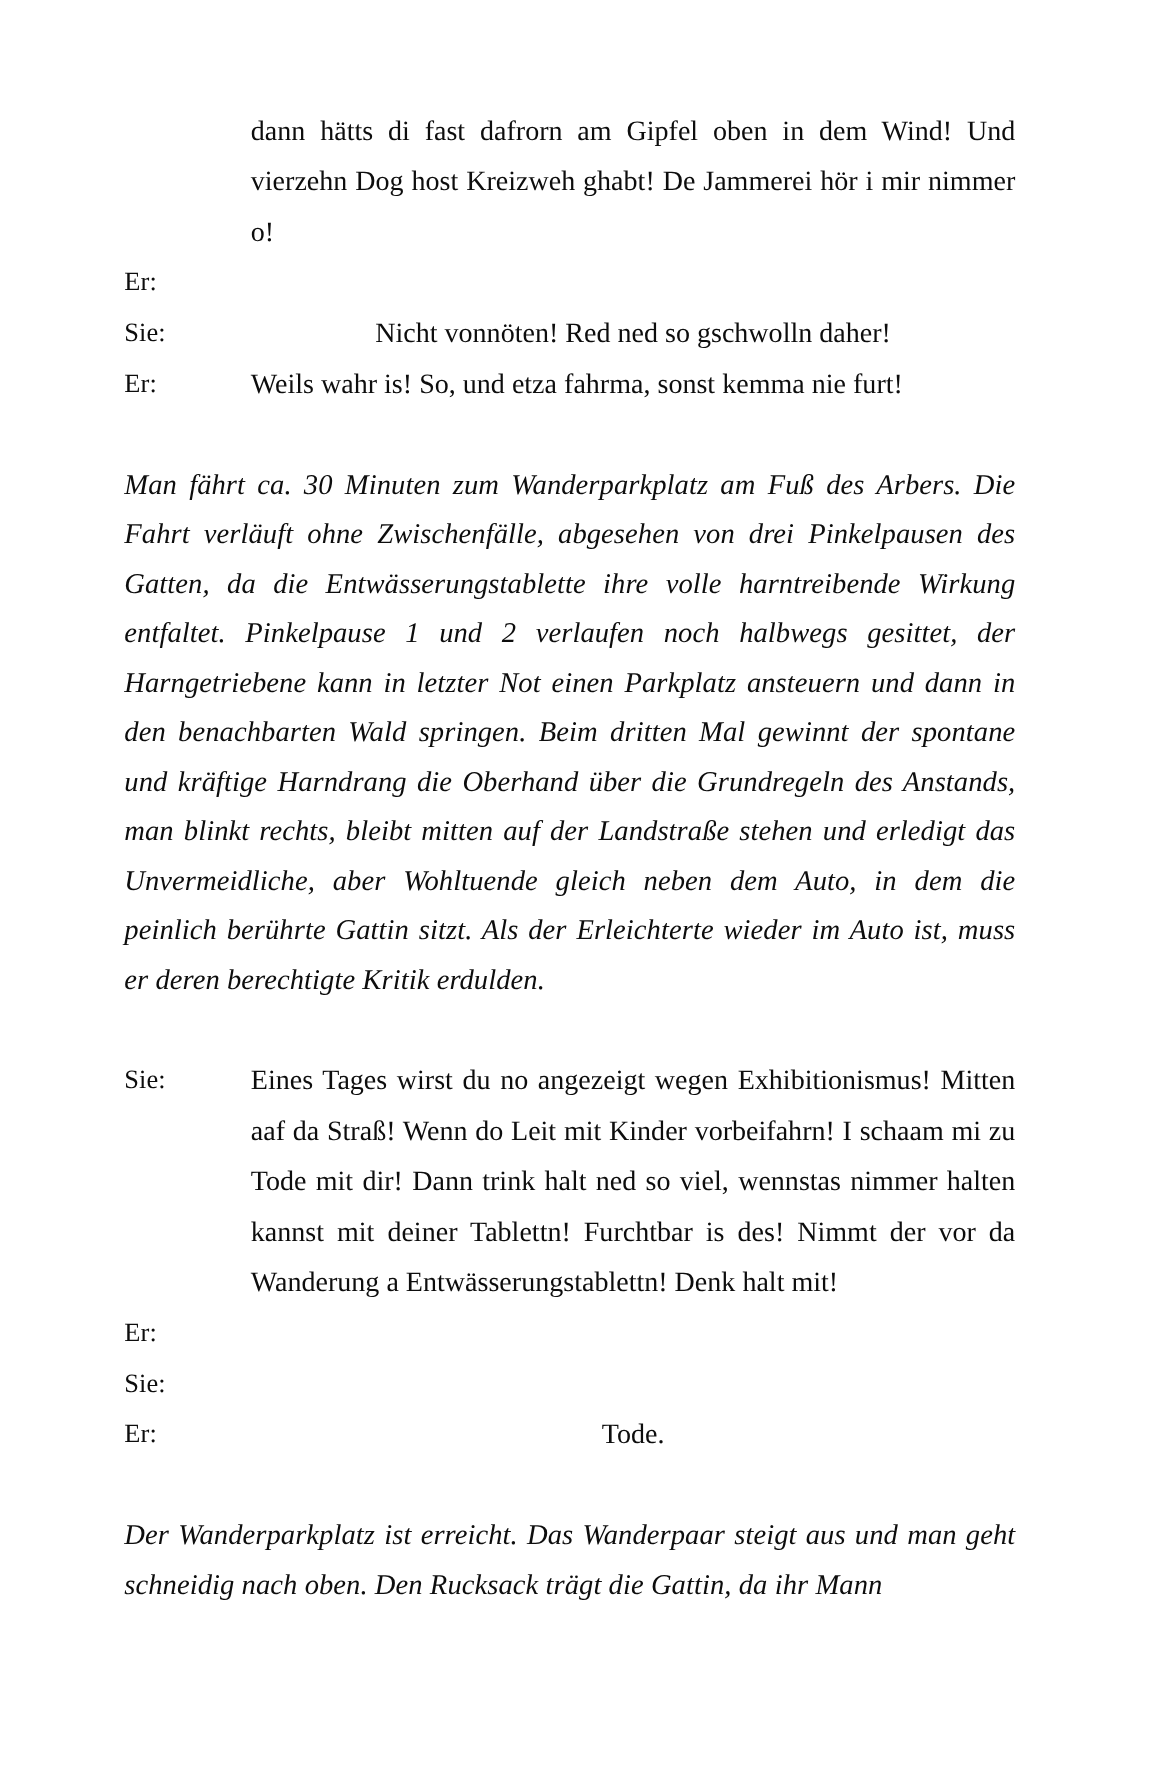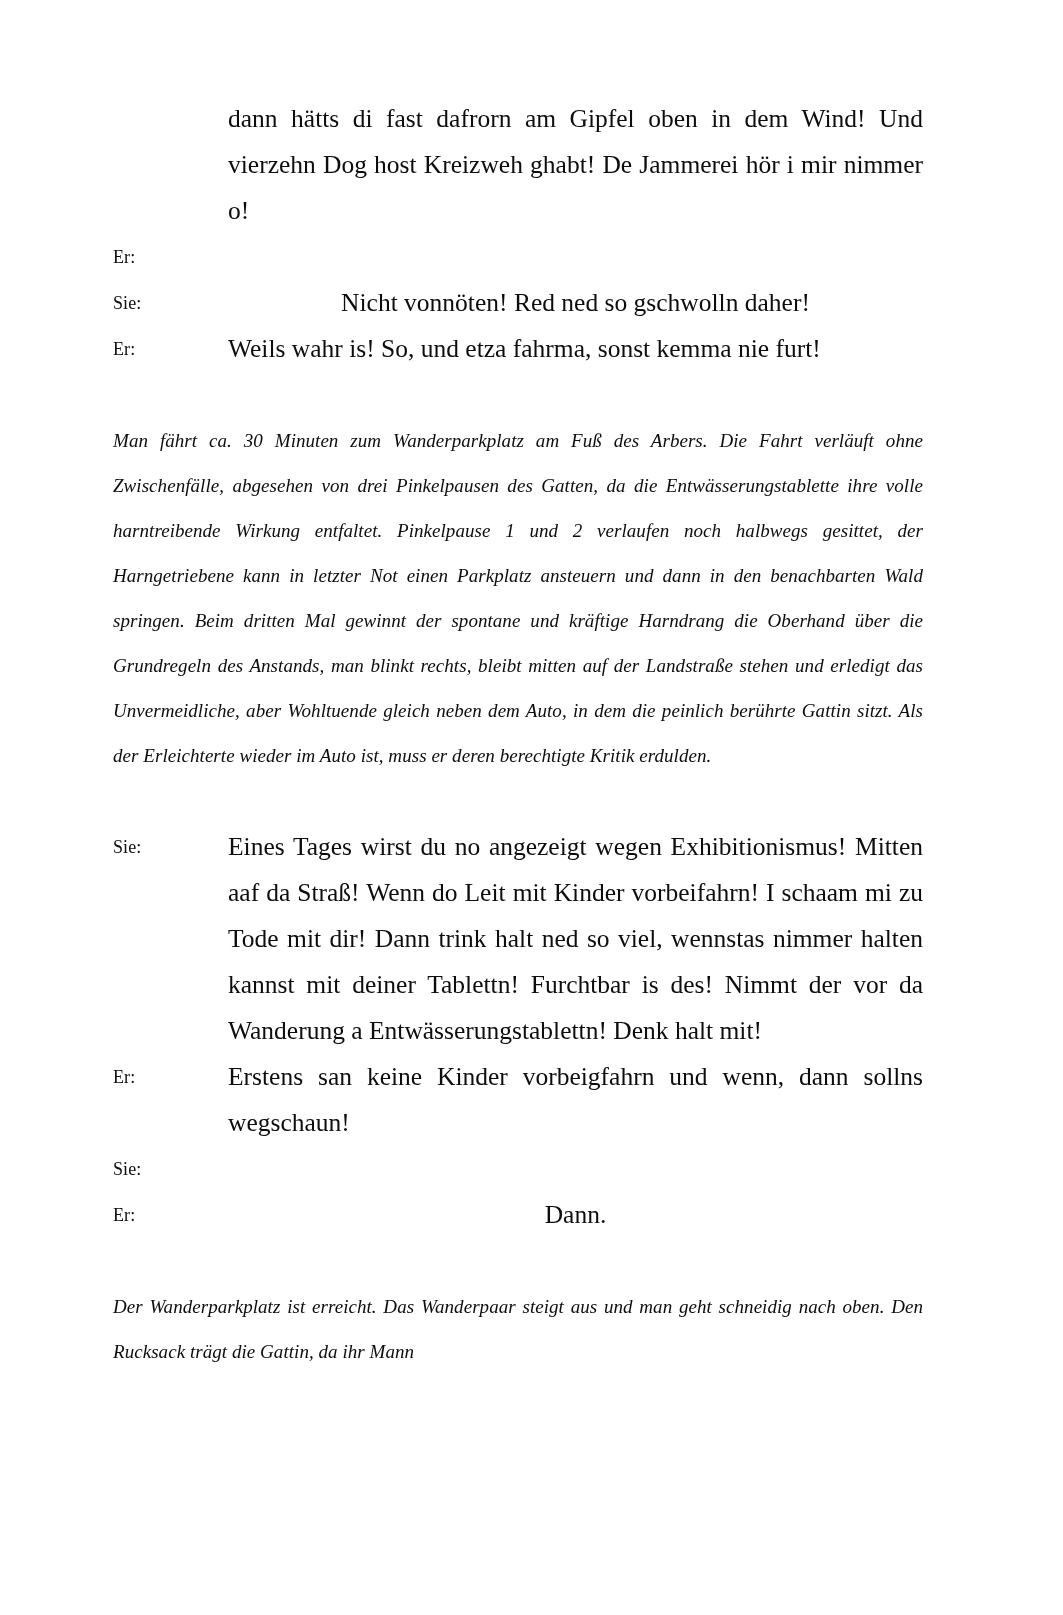--- a/index.html
+++ b/index.html
@@ -28,21 +28,21 @@
     width: 100%;
   }
   .dialogue .line {
     display: flex;
     align-items: flex-start;
     width: 100%;
   }
   .speaker {
     flex: 0 0 115px;
     width: 115px;
-    font-size: 18px;
+    font-size: 24px;
     line-height: 46px;
     letter-spacing: 0.1px;
     white-space: nowrap;
   }
   .speech {
     flex: 1 1 auto;
     font-size: 25.5px;
     line-height: 46px;
     text-align: justify;
     text-justify: inter-word;
@@ -52,21 +52,21 @@
   .speech.cont {
     text-align: justify;
   }
   .speech.last {
     text-align: center;
   }
 
   
   .narration {
     font-style: italic;
-    font-size: 19px;
+    font-size: 26px;
     line-height: 45px;
     text-align: justify;
     text-justify: inter-word;
     width: 100%;
     letter-spacing: 0.05px;
   }
   .gap-lg { height: 46px; }
 
   
   .folio {
@@ -116,30 +116,29 @@
 
     <div class="dialogue">
 
       <div class="line">
         <div class="speaker">Sie:</div>
         <div class="speech">Eines Tages wirst du no angezeigt wegen Exhibitionismus! Mitten aaf da Straß! Wenn do Leit mit Kinder vorbeifahrn! I schaam mi zu Tode mit dir! Dann trink halt ned so viel, wennstas nimmer halten kannst mit deiner Tablettn! Furchtbar is des! Nimmt der vor da Wanderung a Entwässerungstablettn! Denk halt mit!</div>
       </div>
 
       <div class="line">
         <div class="speaker">Er:</div>
-        <div class="speech">Erstens san keine Kinder vorbeigfahrn und wenn, dann sollns wegschaun!</div>
       </div>
 
       <div class="line">
         <div class="speaker">Sie:</div>
       </div>
 
       <div class="line">
         <div class="speaker">Er:</div>
-        <div class="speech last">Dann.</div>
+        <div class="speech last">Tode.</div>
       </div>
 
     </div>
 
     <div class="gap-lg"></div>
 
     <div class="narration">Der Wanderparkplatz ist erreicht. Das Wanderpaar steigt aus und man geht schneidig nach oben. Den Rucksack trägt die Gattin, da ihr Mann</div>
 
   </div>
 

